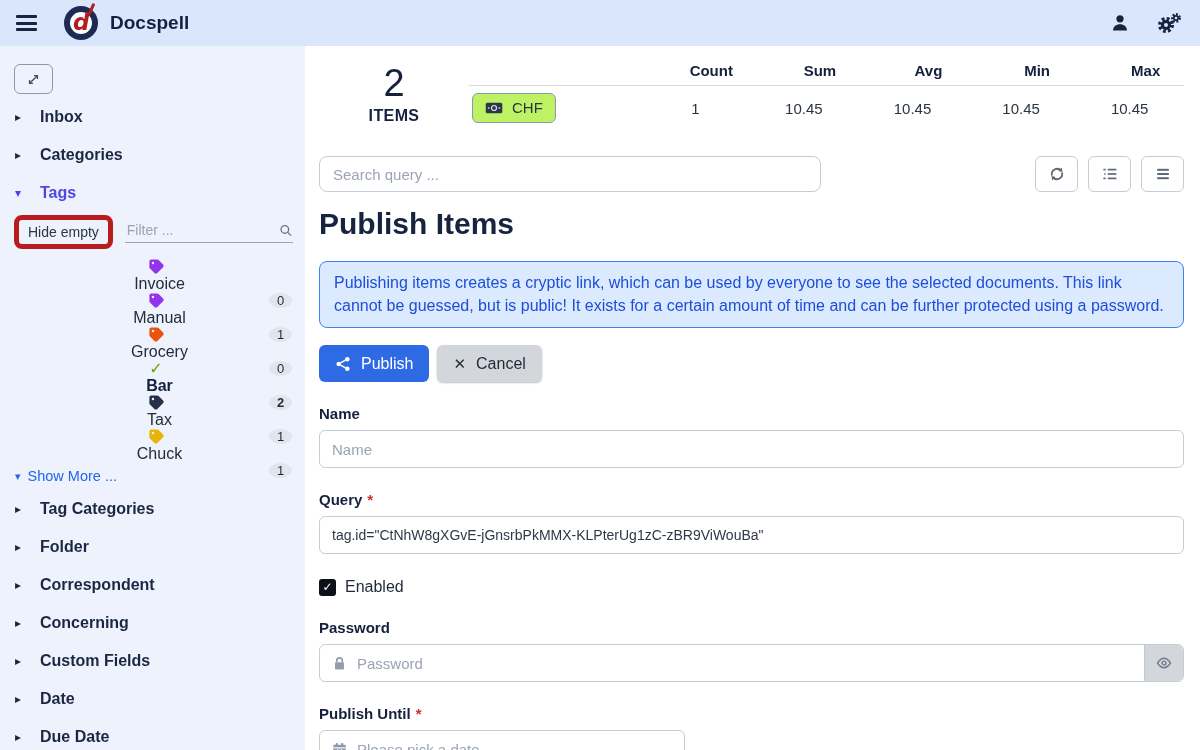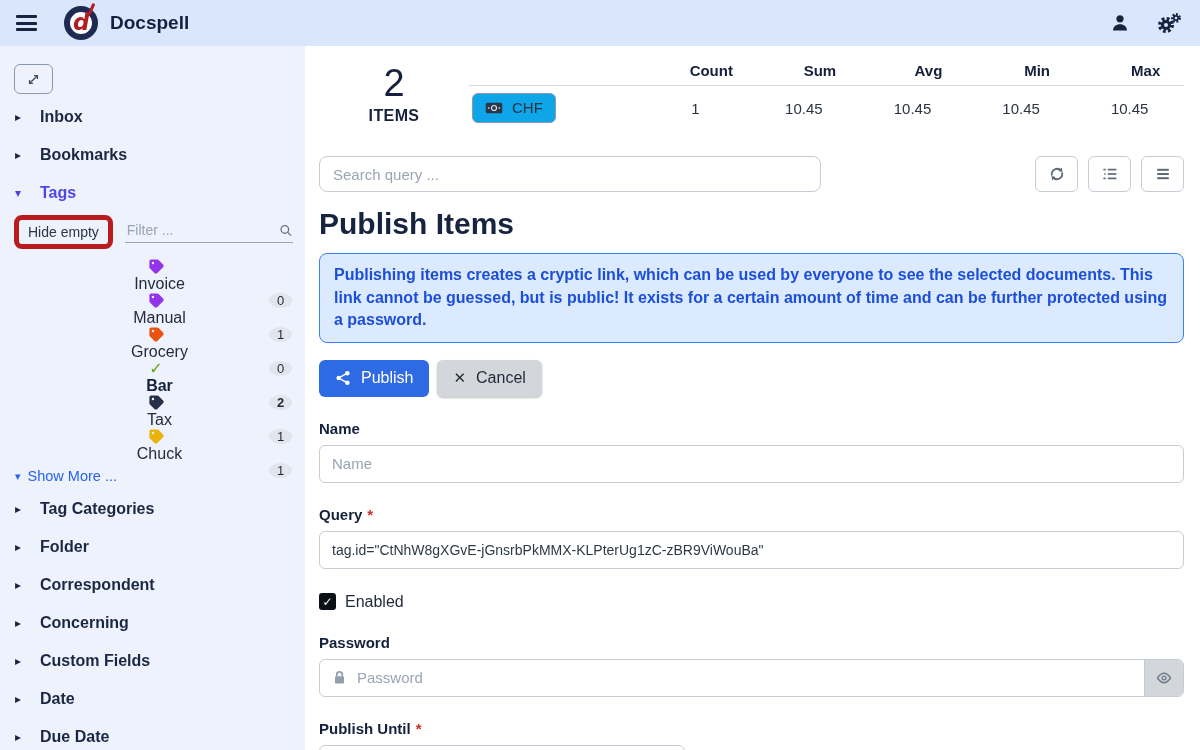--- a/index.html
+++ b/index.html
@@ -56,34 +56,34 @@
   .stat-left { width:150px; flex:0 0 150px; text-align:center; padding-top:8px; }
   .stat-num { font-size:38px; color:#14203c; line-height:1.05; }
   .stat-items { font-size:16px; font-weight:700; color:#14203c; letter-spacing:.4px; margin-top:3px; }
   .stat-table { flex:1; }
   .stat-hrow { display:flex; height:30px; align-items:center; border-bottom:1px solid #d8dce2;gap:32px; }
   .stat-brow { display:flex; height:44px; align-items:center; }
   .stat-c0 { width:172px; flex:0 0 172px; }
   .stat-col { flex:1; text-align:center; font-size:15px; color:#2a3442; }
   .stat-hrow .stat-col { font-weight:700; color:#14203c; }
   .chf-badge { display:inline-flex; align-items:center; gap:9px; border:1px solid #8b99ad; border-radius:6px;
-    padding:5px 12px 6px 12px; font-size:15px; color:#2a3442; margin-left:3px; background:#0ea5e9; }
+    padding:5px 12px 6px 12px; font-size:15px; color:#2a3442; margin-left:3px; background:#bef264; }
 
   
   .search-row { display:flex; align-items:center; margin-top:26px; }
   .search-input { width:502px; height:36px; border:1px solid #c7cdd6; border-radius:8px; padding:0 13px;
     font-size:15px; color:#333; outline:none; font-family:inherit; }
   .tool-btns { margin-left:auto; display:flex; gap:10px; }
   .tool-btn { width:43px; height:36px; border:1px solid #c7cdd6; border-radius:6px; background:#fff;
     display:flex; align-items:center; justify-content:center; cursor:pointer; }
 
   
   .page-title { font-size:30px; font-weight:800; color:#16243f; margin:15px 0 0 0; }
-  .info-box { margin-top:12px; background:#dbeafe; border:1px solid #3b82f6; border-radius:8px;
-    padding:10px 14px; font-size:16px; line-height:22.5px; color:#1d4ed8;font-weight:bold; }
+  .info-box { margin-top:20px; background:#dbeafe; border:1px solid #3b82f6; border-radius:8px;
+    padding:10px 14px; font-size:16px; line-height:22.5px; color:#1d4ed8; }
   .action-row { margin-top:17px; display:flex; gap:8px; }
   .btn { height:37px; border-radius:6px; font-size:16px; display:inline-flex; align-items:center; gap:10px;
     padding:0 16px; border:none; cursor:pointer; font-family:inherit; }
   .btn-primary { background:#2d6ae3; color:#fff; }
   .btn-secondary { background:#d3d7dc; color:#1f2937; box-shadow:0 1px 2px rgba(0,0,0,.25); }
   .x-glyph { font-family:"DejaVu Sans",sans-serif; font-weight:700; font-size:15px; }
 
   .field-label { font-size:15px; font-weight:700; color:#14203c; margin-top:23px; display:flex; align-items:center; }
   .req { color:#cc2f2f; margin-left:5px; }
   .text-input { margin-top:8px; width:100%; height:38px; border:1px solid #c7cdd6; border-radius:6px;
@@ -153,21 +153,21 @@
       </div>
 
       <div id="nav-top">
   <div class="snav-item">
     <span class="snav-caret">▸</span>
     <span class="snav-label">Inbox</span>
   </div>
 
   <div class="snav-item">
     <span class="snav-caret">▸</span>
-    <span class="snav-label">Bookmarks</span>
+    <span class="snav-label">Categories</span>
   </div>
 </div>
 
       <div class="snav-item active">
         <span class="snav-caret">▾</span>
         <span>Tags</span>
       </div>
 
       <div class="tags-tools">
         <button class="hide-empty-btn">Hide empty</button>

